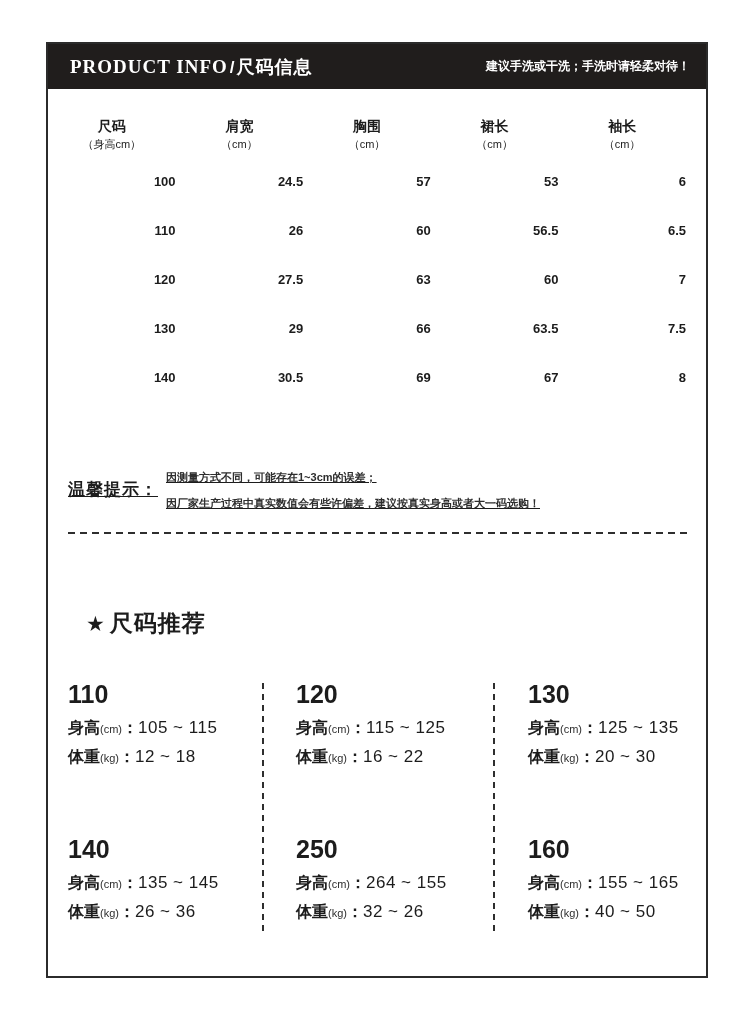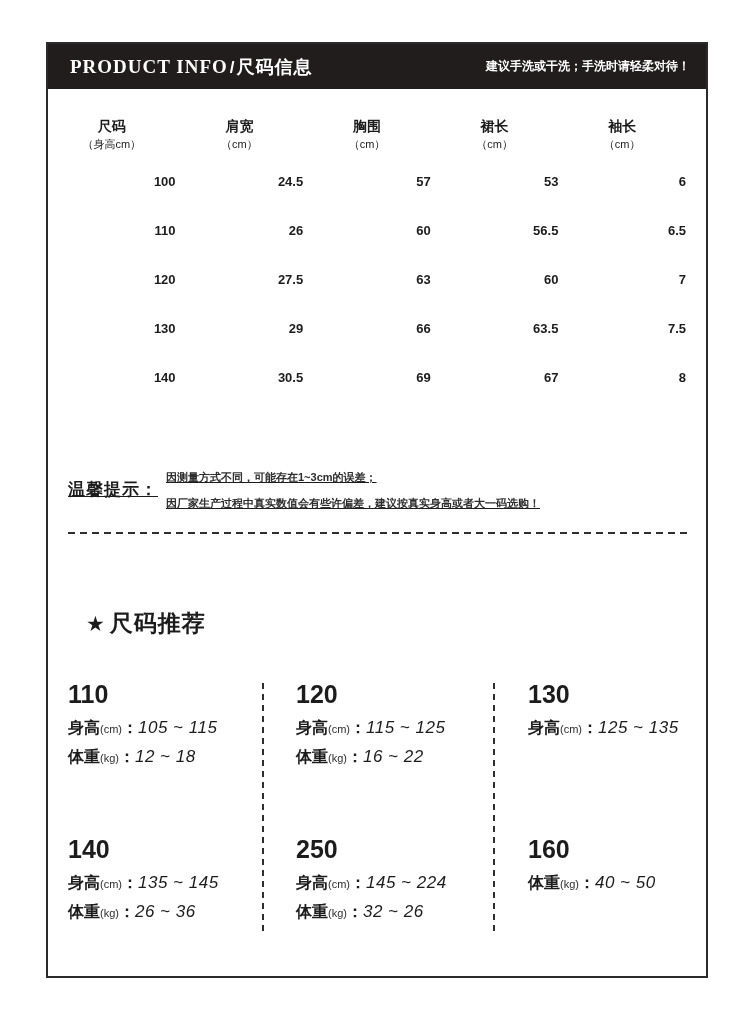--- a/index.html
+++ b/index.html
@@ -94,21 +94,21 @@
     grid-template-columns: 214px 231px 1fr;
   }
   .rec-row-1 { margin-bottom: 62px; }
   .rec-cell-1 { padding-left: 20px; }
   .rec-cell-2 { padding-left: 34px; }
   .rec-cell-3 { padding-left: 35px; }
   .rec-size { font-size: 25px; font-weight: bold; line-height: 30px; margin-bottom: 5px; }
   .rec-line { font-size: 16px; line-height: 28px; white-space: nowrap; }
   .rec-line .lbl { font-weight: bold; font-size: 16px; }
   .rec-line .unit { font-size: 11px; font-weight: normal; color: #2e2e2e; }
-  .rec-line .val { font-size: 17px; font-weight: normal; letter-spacing: 0.5px; font-style: italic; }
+  .rec-line .val { font-size: 17px; font-weight: normal; letter-spacing: 0.5px; }
 </style>
 </head>
 <body>
 
 <div class="sheet">
   <div class="box">
 
     <div class="titlebar">
       <div class="titlebar-left">
         <span class="title-en">PRODUCT INFO</span>
@@ -208,35 +208,37 @@
           <div class="rec-line"><span class="lbl">体重</span><span class="unit">(kg)</span><span class="lbl">：</span><span class="val">12 ~ 18</span></div>
         </div>
         <div class="rec-cell-2">
           <div class="rec-size">120</div>
           <div class="rec-line"><span class="lbl">身高</span><span class="unit">(cm)</span><span class="lbl">：</span><span class="val">115 ~ 125</span></div>
           <div class="rec-line"><span class="lbl">体重</span><span class="unit">(kg)</span><span class="lbl">：</span><span class="val">16 ~ 22</span></div>
         </div>
         <div class="rec-cell-3">
           <div class="rec-size">130</div>
           <div class="rec-line"><span class="lbl">身高</span><span class="unit">(cm)</span><span class="lbl">：</span><span class="val">125 ~ 135</span></div>
+          <div class="rec-line"><span class="lbl">体重</span><span class="unit">(kg)</span><span class="lbl">：</span><span class="val">20 ~ 30</span></div>
         </div>
       </div>
 
       <div class="rec-row">
         <div class="rec-cell-1">
           <div class="rec-size">140</div>
           <div class="rec-line"><span class="lbl">身高</span><span class="unit">(cm)</span><span class="lbl">：</span><span class="val">135 ~ 145</span></div>
           <div class="rec-line"><span class="lbl">体重</span><span class="unit">(kg)</span><span class="lbl">：</span><span class="val">26 ~ 36</span></div>
         </div>
         <div class="rec-cell-2">
           <div class="rec-size">250</div>
-          <div class="rec-line"><span class="lbl">身高</span><span class="unit">(cm)</span><span class="lbl">：</span><span class="val">145 ~ 224</span></div>
+          <div class="rec-line"><span class="lbl">身高</span><span class="unit">(cm)</span><span class="lbl">：</span><span class="val">264 ~ 155</span></div>
           <div class="rec-line"><span class="lbl">体重</span><span class="unit">(kg)</span><span class="lbl">：</span><span class="val">32 ~ 26</span></div>
         </div>
         <div class="rec-cell-3">
           <div class="rec-size">160</div>
+          <div class="rec-line"><span class="lbl">身高</span><span class="unit">(cm)</span><span class="lbl">：</span><span class="val">155 ~ 165</span></div>
           <div class="rec-line"><span class="lbl">体重</span><span class="unit">(kg)</span><span class="lbl">：</span><span class="val">40 ~ 50</span></div>
         </div>
       </div>
     </div>
 
   </div>
 </div>
 
 </body></html>

